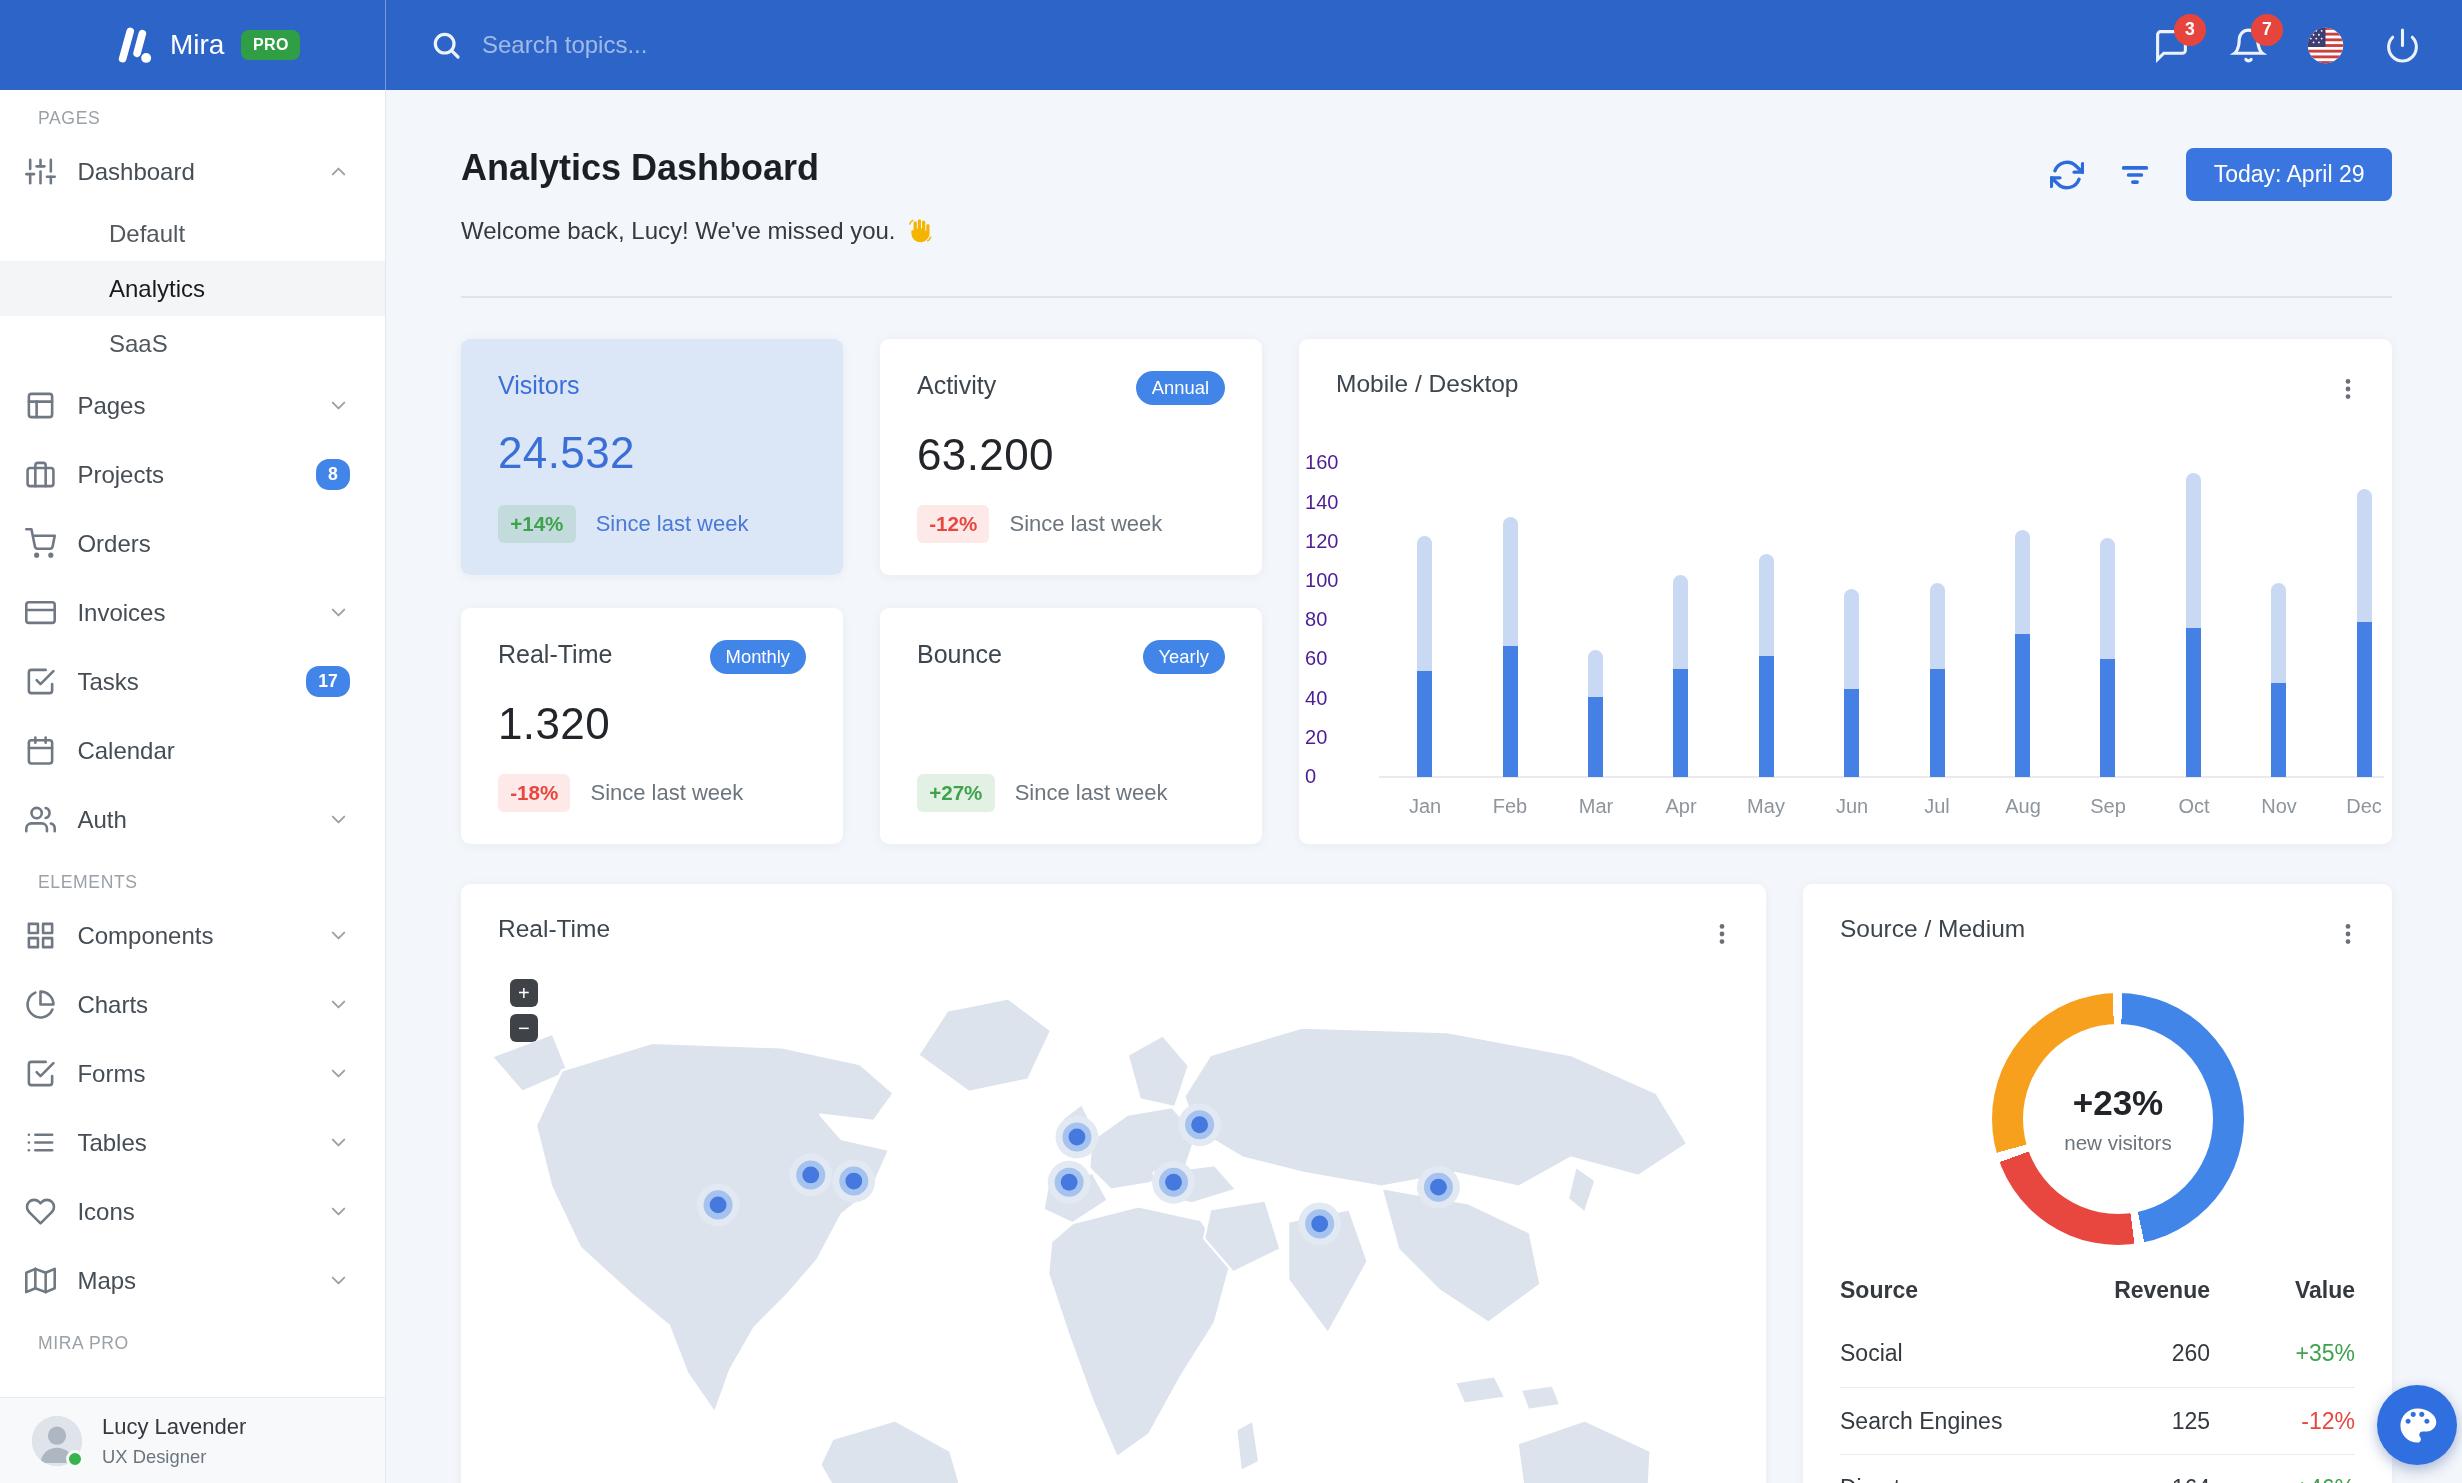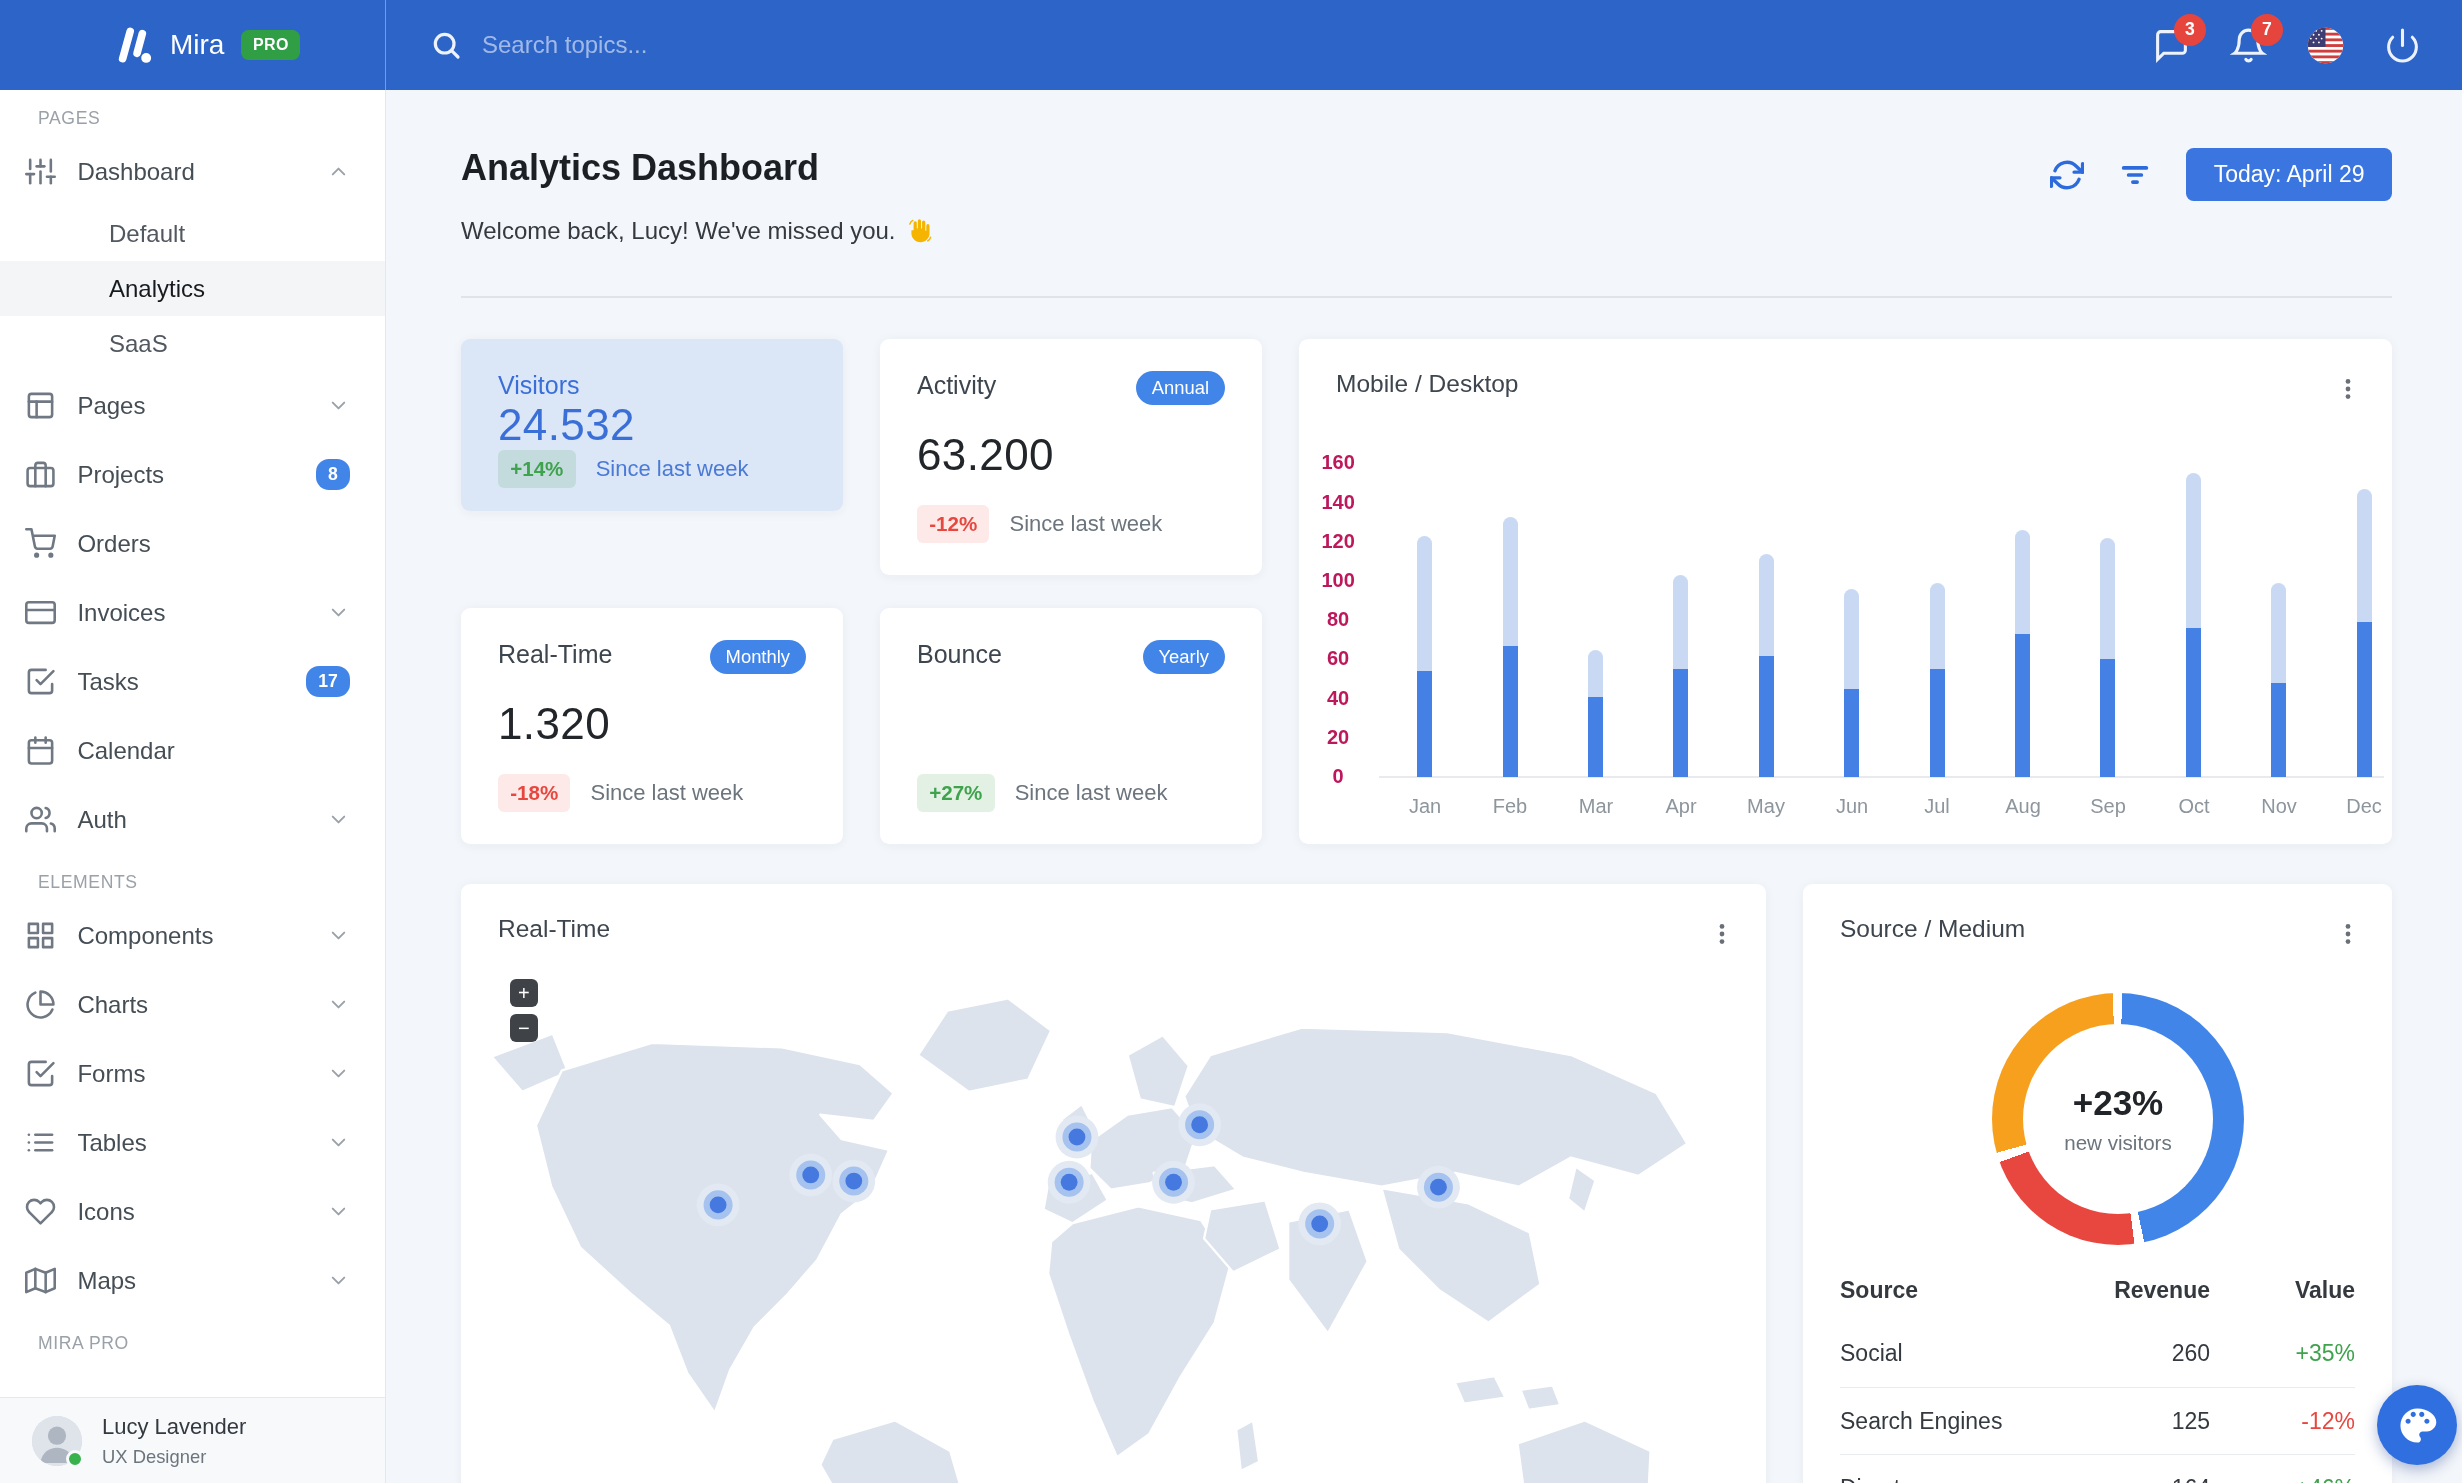--- a/index.html
+++ b/index.html
@@ -57,21 +57,21 @@
   .stat-bottom{display:flex;align-items:center;}
   .chip{font-size:20.6px;font-weight:600;padding:6.9px 12.2px;border-radius:6.1px;}
   .chip.pos{color:#3fa24c;background:rgba(63,162,76,.15);}
   .chip.neg{color:#e8473f;background:rgba(232,71,63,.12);}
   .stat-caption{font-size:22px;color:#6c757d;margin-left:20px;}
   .stat.primary{background:#dbe6f7;}
   .stat.primary .card-title,.stat.primary .stat-value{color:#3a6fd8;}
   .stat.primary .stat-caption{color:#4a7ad6;}
 
   
-  .y-lab{position:absolute;width:66px;text-align:center;font-size:20px;color:#be185d;font-weight:bold;}
+  .y-lab{position:absolute;width:66px;text-align:left;font-size:20px;color:#4c1d95;}
   .plot{position:absolute;left:86px;top:124px;width:993px;height:314px;}
   .plot-base{position:absolute;left:-6.1px;right:-6.1px;bottom:-0.8px;height:1.5px;background:#e8eaee;}
   .bar{position:absolute;width:15.3px;}
   .bar.mobile{background:#4580e4;}
   .bar.desktop{background:#c9d9f4;border-radius:7.6px 7.6px 0 0;}
   .x-lab{position:absolute;top:332px;transform:translateX(-50%);font-size:20px;color:#8d959d;}
 
   
   .map-zoom{position:absolute;left:49px;top:95px;display:flex;flex-direction:column;gap:7.6px;z-index:3;}
   .zoom-btn{width:27.5px;height:27.5px;background:#3f4347;color:#fff;border:none;border-radius:6.1px;font-size:20px;line-height:1;cursor:pointer;display:flex;align-items:center;justify-content:center;font-family:inherit;}
@@ -420,21 +420,21 @@
       <svg viewBox="0 0 24 24" width="34" height="34" fill="none" stroke="currentColor" stroke-width="2.6" stroke-linecap="round">
           <line x1="4" y1="7" x2="20" y2="7"></line>
           <line x1="7.5" y1="12" x2="16.5" y2="12"></line>
           <line x1="10.5" y1="17" x2="13.5" y2="17"></line>
         </svg>
     </span>
     <button class="date-btn">Today: April 29</button>
   </div>
 
   <div id="stat-cards">
-      <section class="card stat primary" style="left: 75px; top: 249px; width: 382px; height: 172px;">
+      <section class="card stat primary" style="left: 75px; top: 249px; width: 382px; height: 236px;">
         <div class="stat-title-row">
           <span class="card-title">Visitors</span>
         </div>
         <div class="stat-value">24.532</div>
         <div class="stat-bottom">
           <span class="chip pos">+14%</span>
           <span class="stat-caption">Since last week</span>
         </div>
       </section>
       <section class="card stat" style="left: 494px; top: 249px; width: 382px; height: 236px;">

